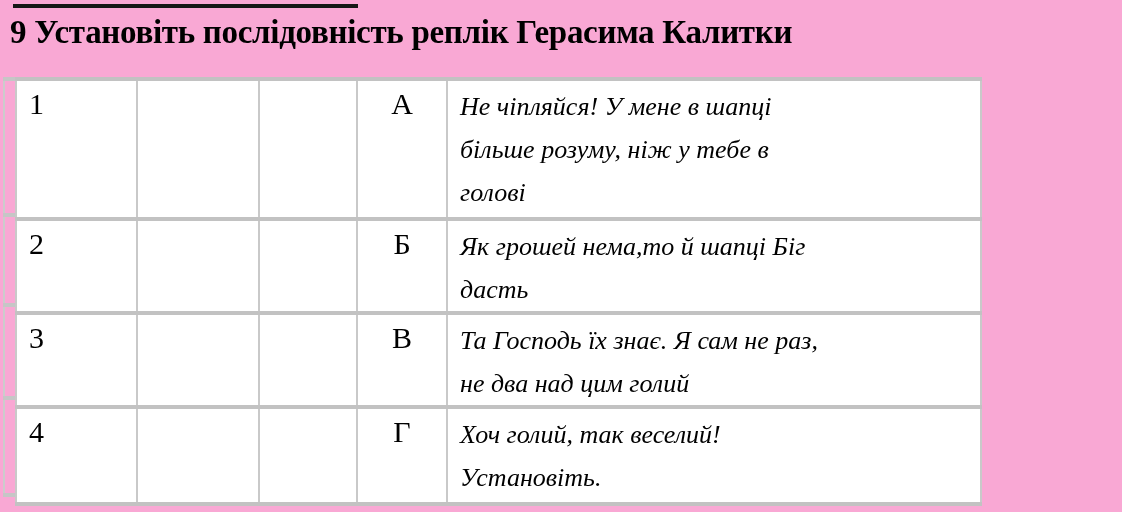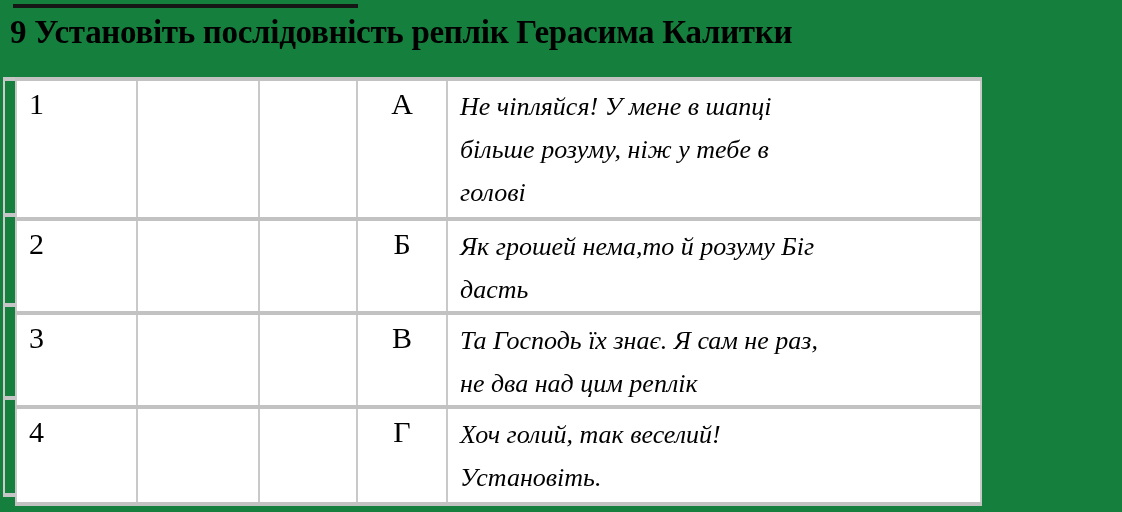--- a/index.html
+++ b/index.html
@@ -4,21 +4,21 @@
 <style>
   html, body {
     margin: 0;
     padding: 0;
     background: #ffffff;
   }
   #canvas {
     position: relative;
     width: 1122px;
     height: 512px;
-    background: #15803d;
+    background: #f9a8d4;
     overflow: hidden;
     font-family: "Liberation Serif", "DejaVu Serif", serif;
     color: #000000;
   }
 
   
   .top-rule {
     position: absolute;
     left: 13px;
     top: 4px;
@@ -131,30 +131,30 @@
         <td class="letter">А</td>
         <td class="quote">Не чіпляйся! У мене в шапці
 більше розуму, ніж у тебе в
 голові</td>
       </tr>
       <tr class="r2">
         <td class="num">2</td>
         <td class="answer"></td>
         <td class="answer"></td>
         <td class="letter">Б</td>
-        <td class="quote">Як грошей нема,то й розуму Біг
+        <td class="quote">Як грошей нема,то й шапці Біг
 дасть</td>
       </tr>
       <tr class="r3">
         <td class="num">3</td>
         <td class="answer"></td>
         <td class="answer"></td>
         <td class="letter">В</td>
         <td class="quote">Та Господь їх знає. Я сам не раз,
-не два над цим реплік</td>
+не два над цим голий</td>
       </tr>
       <tr class="r4">
         <td class="num">4</td>
         <td class="answer"></td>
         <td class="answer"></td>
         <td class="letter">Г</td>
         <td class="quote">Хоч голий, так веселий!
 Установіть.</td>
       </tr>
     </tbody>

